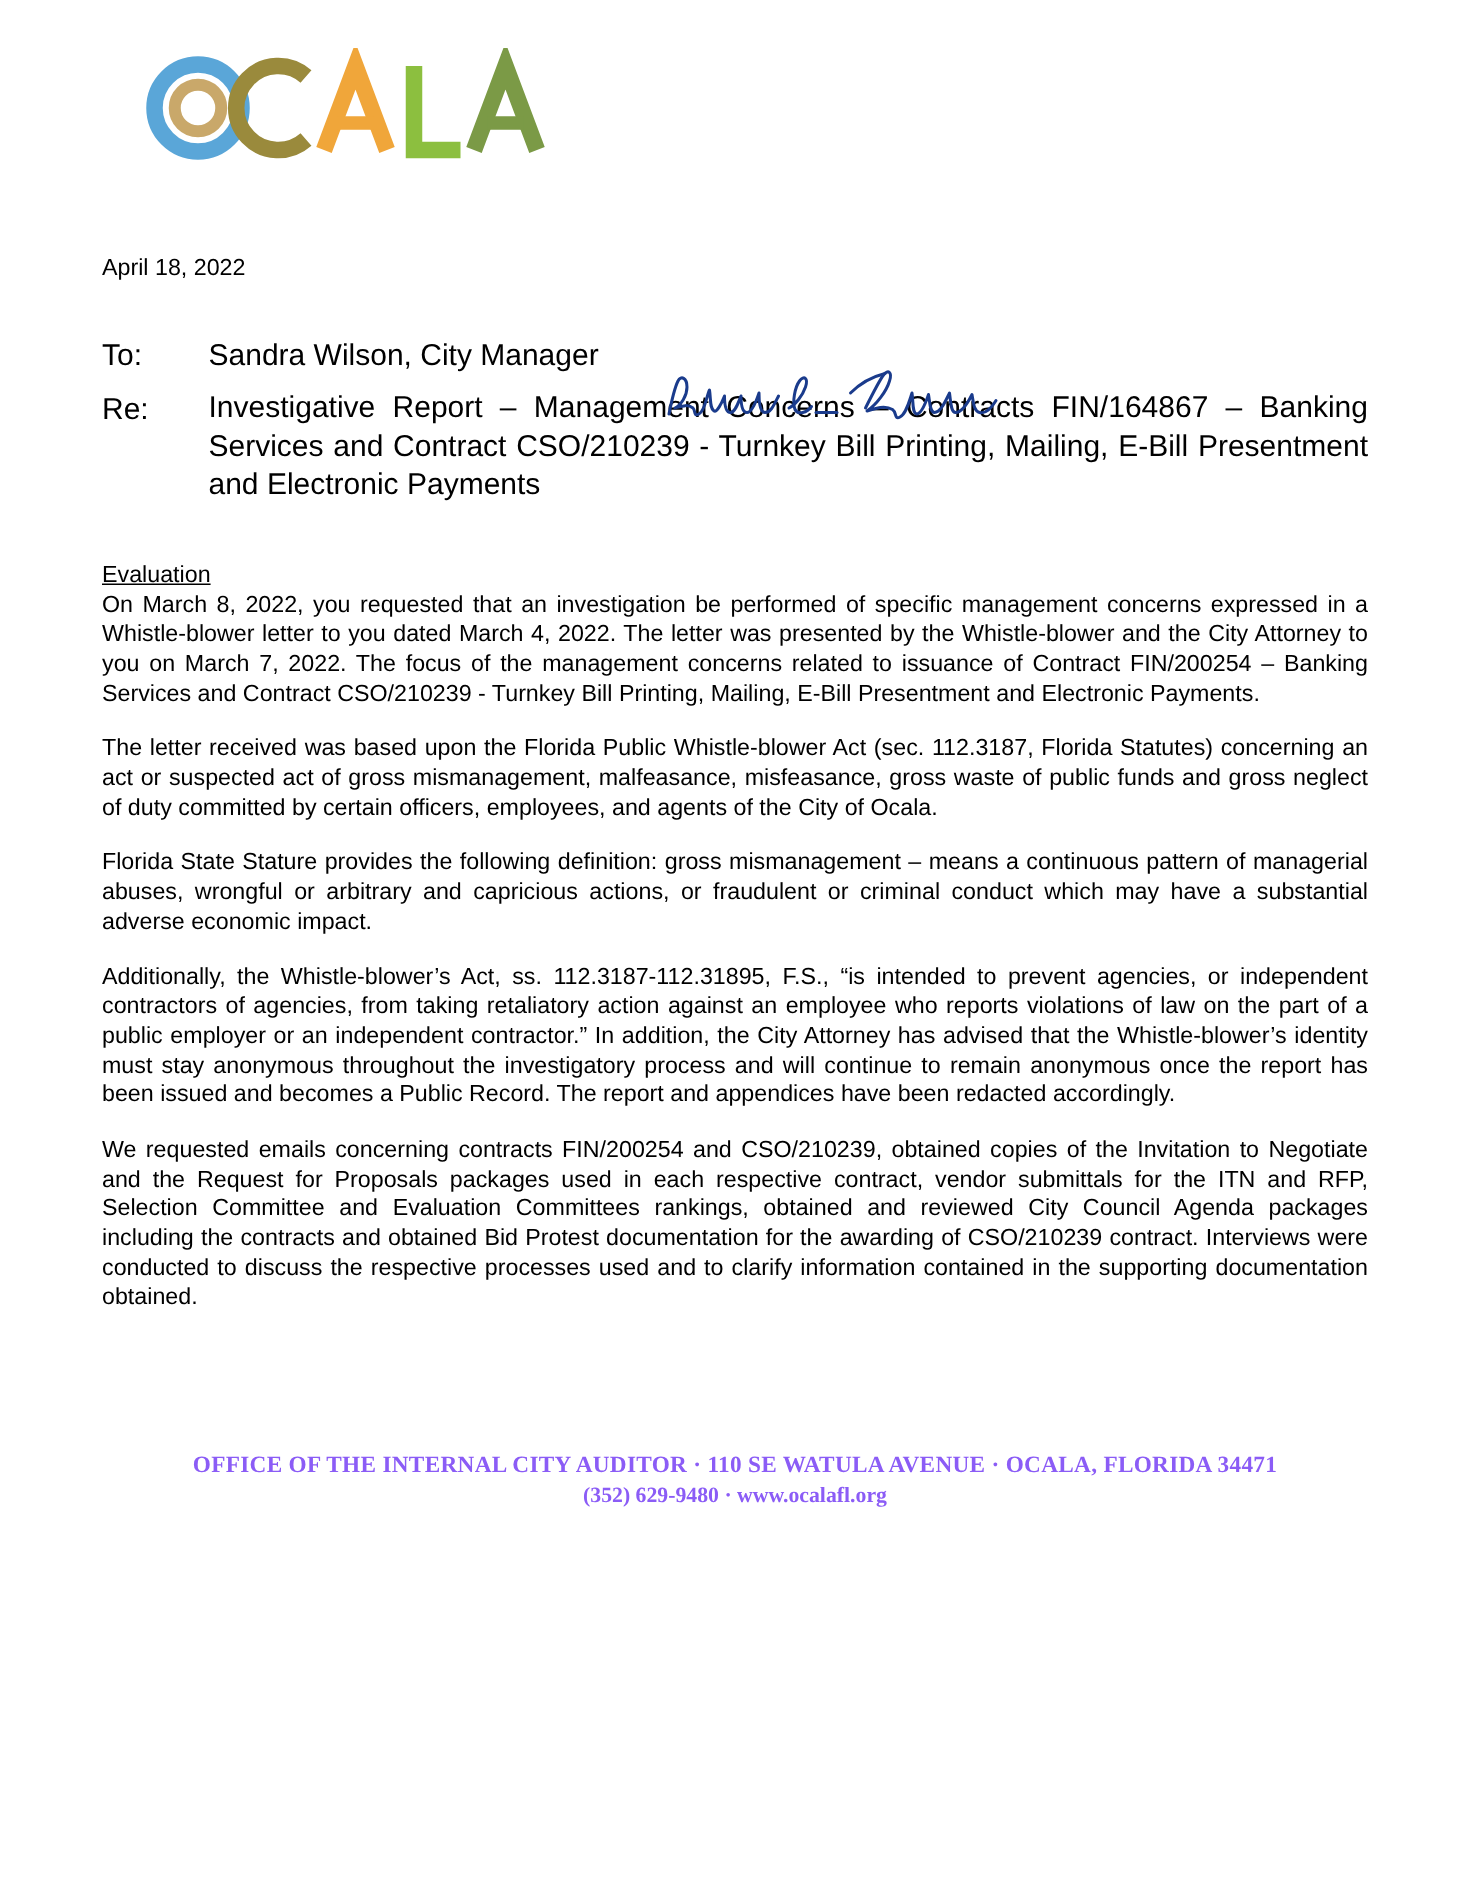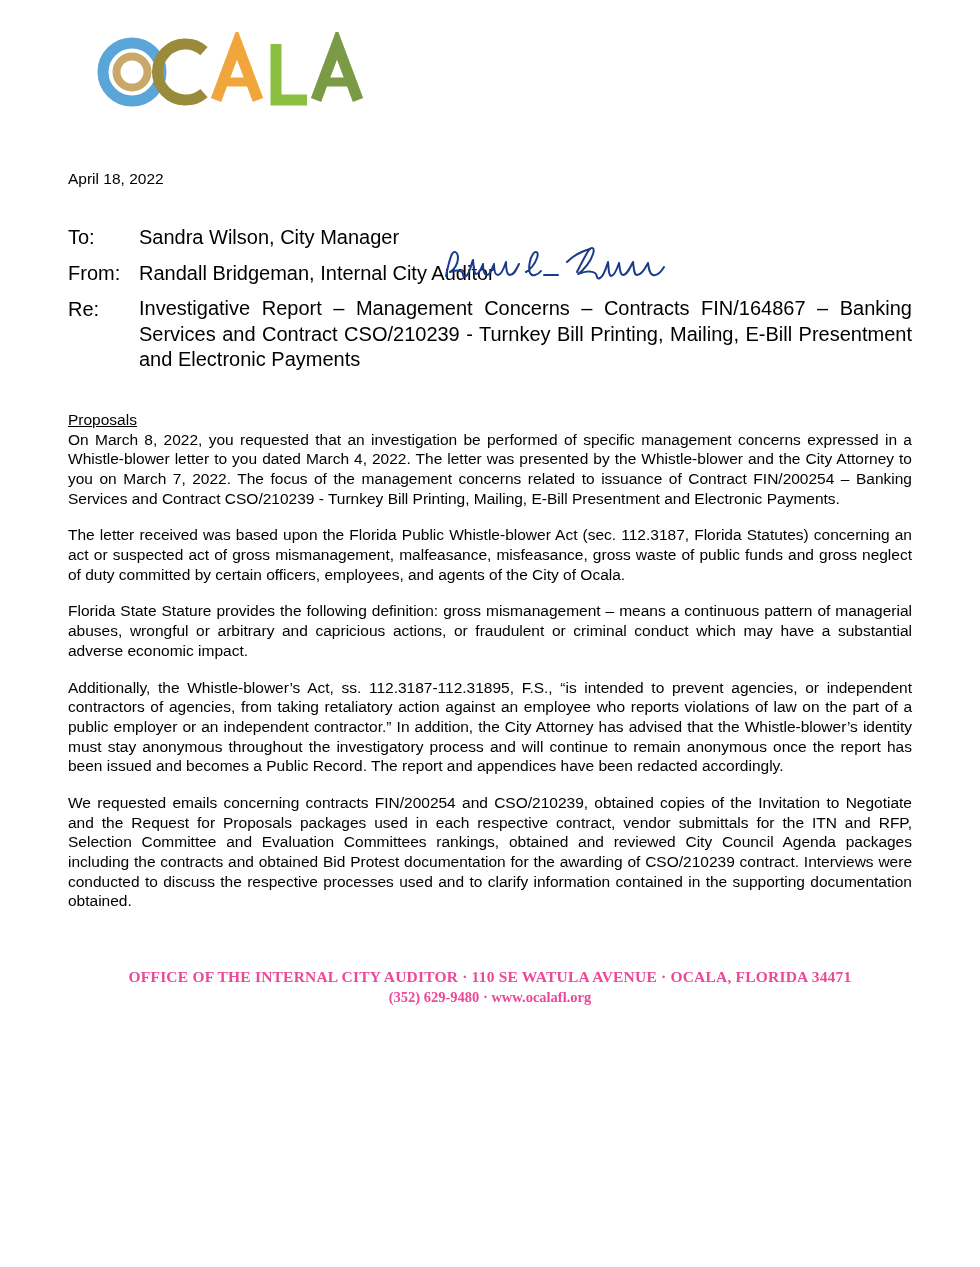--- a/index.html
+++ b/index.html
@@ -94,21 +94,21 @@
   }
   p.body-par.first { margin-top: 0; }
 
   
   .footer {
     position: absolute;
     left: 0;
     right: 0;
     bottom: 30px;
     text-align: center;
-    color: #ec4899;
+    color: #8b5cf6;
     font-family: "Liberation Serif", serif;
     font-weight: bold;
   }
   .footer .line1 {
     font-size: 15.5px;
     letter-spacing: 0.2px;
   }
   .footer .line2 {
     font-size: 14.5px;
     margin-top: 3px;
@@ -139,32 +139,28 @@
 
   <div class="letter">
 
     <div class="date-line">April 18, 2022</div>
 
     <div class="field-row">
       <div class="field-label">To:</div>
       <div class="field-value">Sandra Wilson, City Manager</div>
     </div>
 
-    <div class="field-row">
-      <div class="field-label">From:</div>
-      <div class="field-value">Randall Bridgeman, Internal City Auditor</div>
-    </div>
 
     <div class="field-row re-row">
       <div class="field-label">Re:</div>
       <div class="field-value justify">Investigative Report – Management Concerns – Contracts FIN/164867 – Banking Services and Contract CSO/210239 - Turnkey Bill Printing, Mailing, E-Bill Presentment and Electronic Payments</div>
     </div>
 
     <div class="section-wrap">
-      <div class="section-heading">Proposals</div>
+      <div class="section-heading">Evaluation</div>
       <p class="body-par first">On March 8, 2022, you requested that an investigation be performed of specific management concerns expressed in a Whistle-blower letter to you dated March 4, 2022. The letter  was presented by the Whistle-blower and the City Attorney to you on March 7, 2022. The focus of the management concerns  related to issuance of Contract FIN/200254 – Banking Services and Contract CSO/210239 - Turnkey Bill Printing, Mailing, E-Bill Presentment and Electronic Payments.</p>
       <p class="body-par">The letter received was based upon the Florida Public Whistle-blower Act (sec. 112.3187, Florida Statutes) concerning an act or suspected act of gross mismanagement, malfeasance, misfeasance, gross waste of public funds and gross neglect of duty committed by certain officers, employees, and agents of the City of Ocala.</p>
       <p class="body-par">Florida State Stature provides the following definition:  gross mismanagement – means a continuous pattern of managerial abuses, wrongful or arbitrary and capricious actions, or fraudulent or criminal conduct which may have a substantial adverse economic impact.</p>
       <p class="body-par">Additionally, the Whistle-blower’s Act, ss. 112.3187-112.31895, F.S., “is intended to prevent agencies, or independent contractors of agencies, from taking retaliatory action against an employee who reports violations of law on the part of a public employer or an independent contractor.” In addition, the City Attorney has advised that the Whistle-blower’s identity must stay anonymous throughout the investigatory process and will continue to remain anonymous  once the report has been issued and becomes a Public Record. The report and appendices have been redacted accordingly.</p>
       <p class="body-par">We requested emails concerning contracts FIN/200254 and CSO/210239, obtained copies of the Invitation to Negotiate and the Request for Proposals packages used in each respective contract, vendor submittals for the ITN and RFP, Selection Committee and Evaluation Committees rankings, obtained and reviewed City Council Agenda packages including the contracts and obtained Bid Protest documentation for the awarding of CSO/210239 contract. Interviews were conducted to discuss the respective processes used and to clarify information contained in the supporting documentation obtained.</p>
     </div>
   </div>
 
   <div class="sig" title="Randall E. Bridgeman">
     <svg width="230" height="48" viewBox="0 0 230 48" xmlns="http://www.w3.org/2000/svg">

